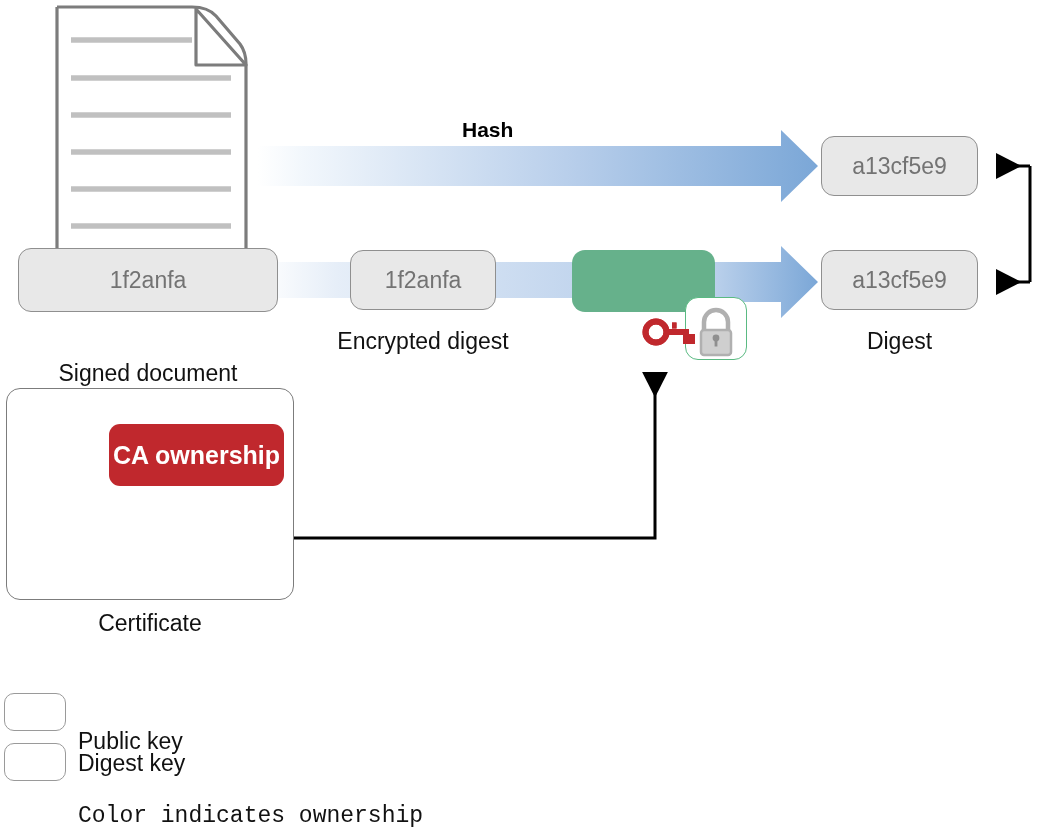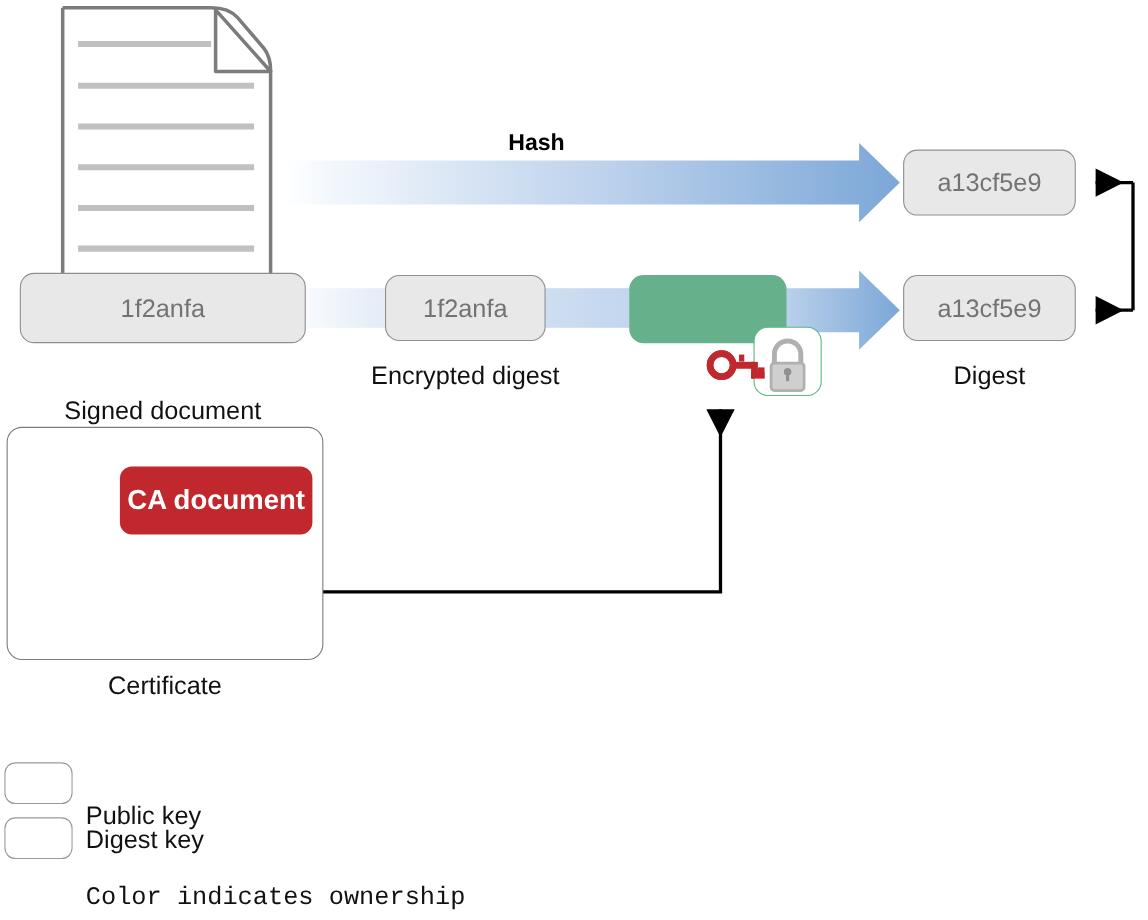--- a/index.html
+++ b/index.html
@@ -232,21 +232,21 @@
     <rect x="49" y="22" width="6" height="10" fill="#c0282d"></rect>
     <rect x="43" y="26" width="12" height="6" fill="#c0282d"></rect>
   </svg>
 
   <div class="abs databox" style="left:821px; top:136px; width:157px; height:60px;">a13cf5e9</div>
 
   <div class="abs databox" style="left:821px; top:250px; width:157px; height:60px;">a13cf5e9</div>
   <div class="abs caption" style="left:821px; top:328px; width:157px;">Digest</div>
 
   <div class="abs certframe" style="left:6px; top:388px; width:288px; height:212px;"></div>
-  <div class="abs casig" style="left:109px; top:424px; width:175px; height:62px;">CA document</div>
+  <div class="abs casig" style="left:109px; top:424px; width:175px; height:62px;">CA ownership</div>
   <div class="abs caption" style="left:6px; top:610px; width:288px;text-align:center;">Certificate</div>
 
   <div class="abs legendchip" style="left:4px; top:693px; width:62px; height:38px;"></div>
   <div class="abs legendtext" style="left:78px; top:700px;margin-top:28px;">Public key</div>
 
   <div class="abs legendchip" style="left:4px; top:743px; width:62px; height:38px;"></div>
   <div class="abs legendtext" style="left:78px; top:750px;">Digest key</div>
 
   <div class="abs legendnote" style="left:78px; top:803px;">Color indicates ownership</div>
 

